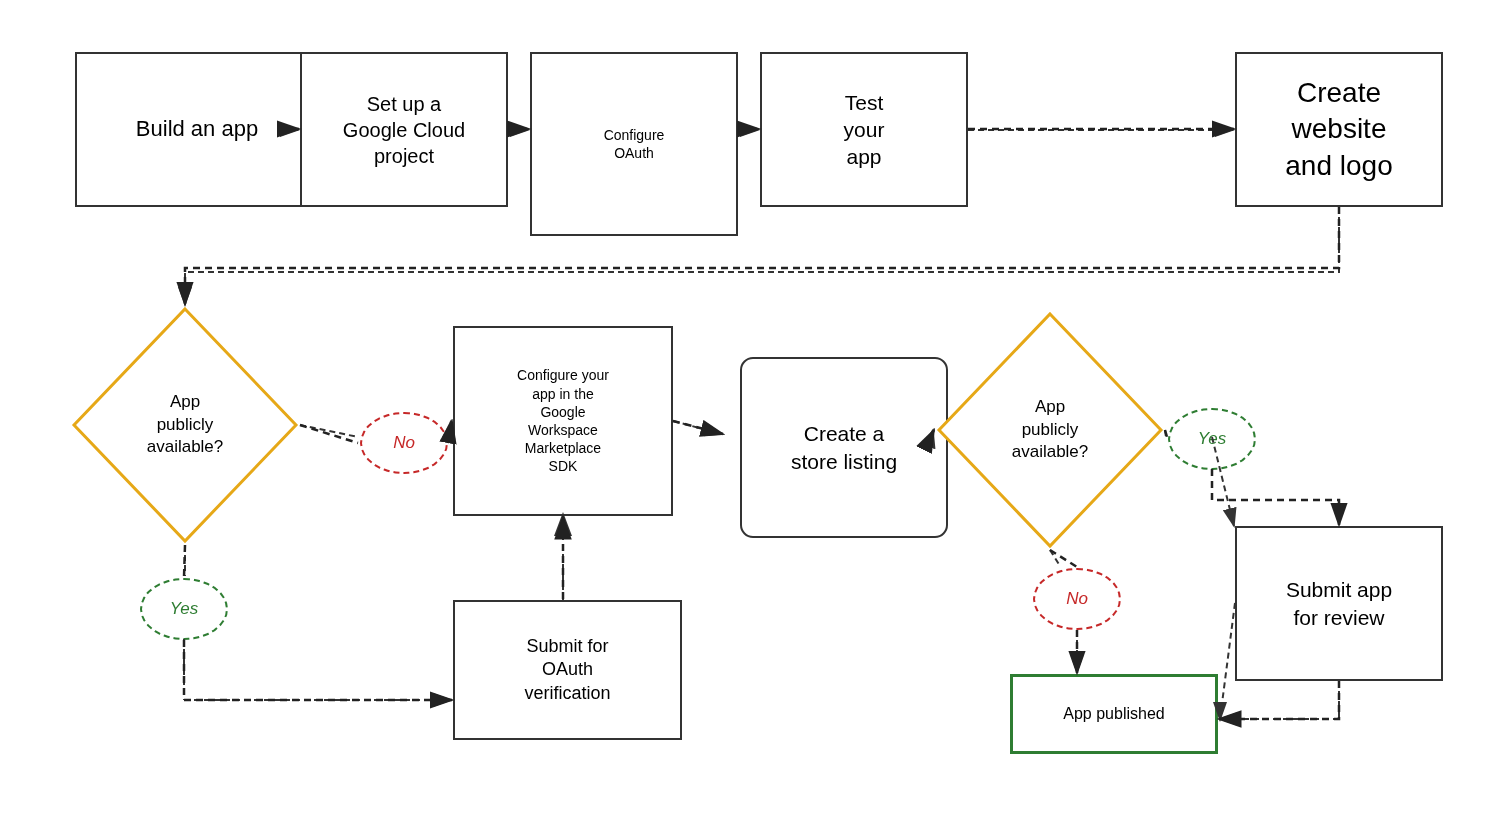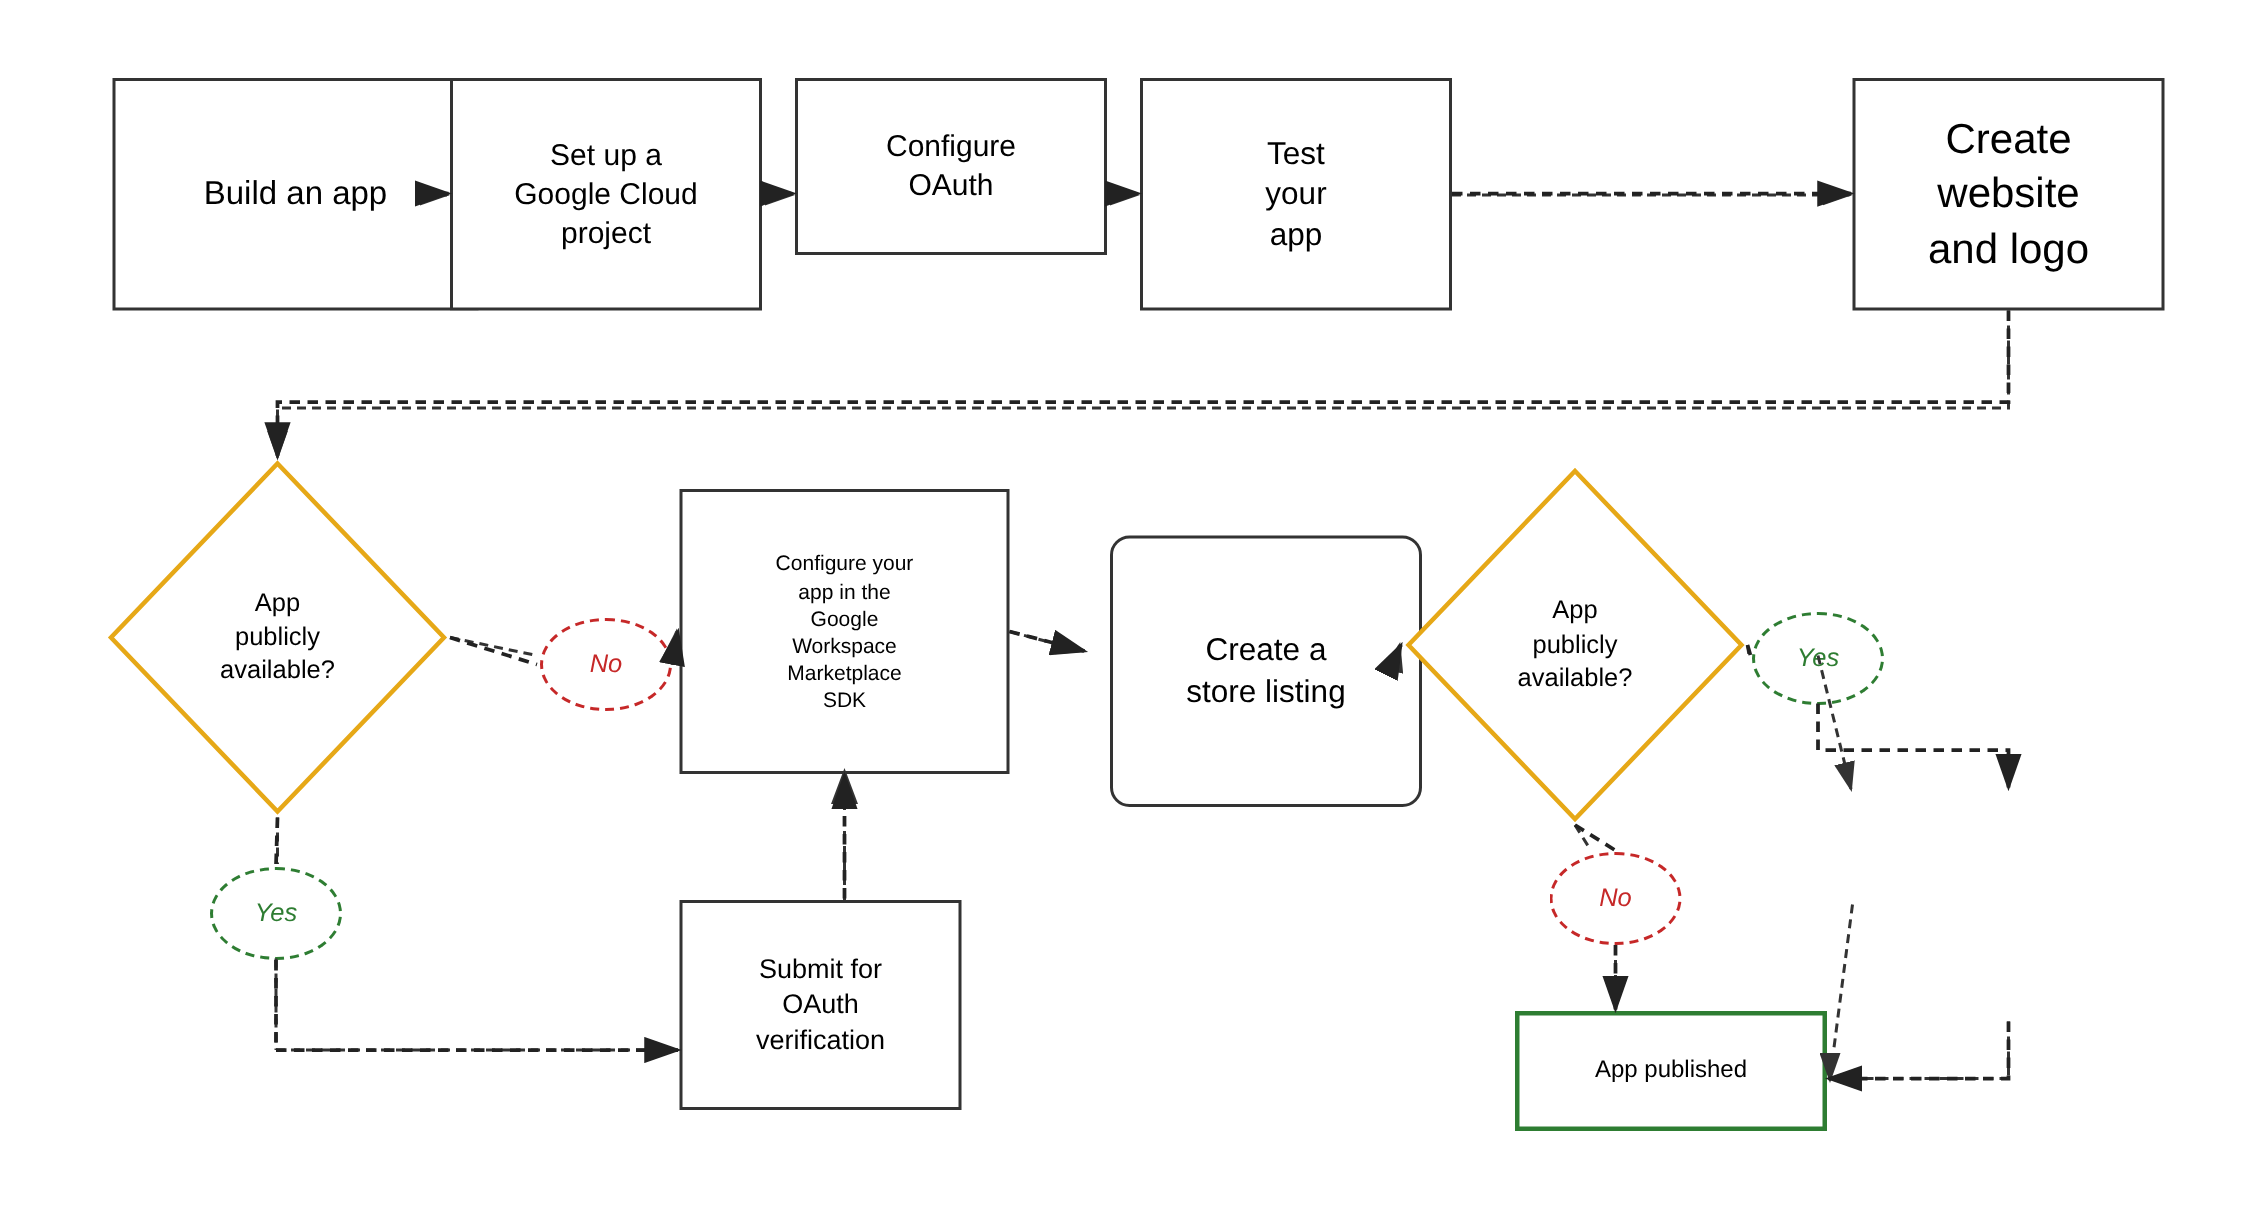--- a/index.html
+++ b/index.html
@@ -97,44 +97,47 @@
 
   <div class="box" style="left:75px; top:52px; width:244px; height:155px; font-size:22px;">
     <span>Build
 an app</span>
   </div>
 
   <div class="box" style="left:300px; top:52px; width:208px; height:155px; font-size:20px;">
     <span>Set up a<br>Google Cloud<br>project</span>
   </div>
 
-  <div class="box" style="left:530px; top:52px; width:208px; height:118px; font-size:20px;">
+  <div class="box" style="left:530px; top:52px; width:208px; height:184px; font-size:14px;">
     <span>Configure<br>OAuth</span>
   </div>
 
   <div class="box" style="left:760px; top:52px; width:208px; height:155px; font-size:21px;justify-content:center;">
     <span>Test<br>your<br>app</span>
   </div>
 
   <div class="box" style="left:1235px; top:52px; width:208px; height:155px; font-size:28px;">
     <span>Create<br>website<br>and logo</span>
   </div>
 
   <div class="box" style="left:453px; top:326px; width:220px; height:190px; font-size:14px;">
     <span>Configure your<br>app in the<br>Google<br>Workspace<br>Marketplace<br>SDK</span>
   </div>
 
   <div class="box" style="left:740px; top:357px; width:208px; height:181px; font-size:21px;border-radius:13px;">
     <span>Create a<br>store listing</span>
   </div>
 
-  <div class="box" style="left:453px; top:600px; width:188px; height:140px; font-size:18px;">
+  <div class="box" style="left:453px; top:600px; width:229px; height:140px; font-size:18px;">
     <span>Submit for<br>OAuth<br>verification</span>
   </div>
 
+  <div class="box" style="left:1235px; top:526px; width:208px; height:155px; font-size:21px;">
+    <span>Submit app<br>for review</span>
+  </div>
 
   <div class="box green-border" style="left:1010px; top:674px; width:208px; height:80px; font-size:16px;">
     <span>App published</span>
   </div>
 
   <div class="diamond-container" style="left:70px; top:305px; width:230px; height:240px;">
     <div class="diamond">
       <svg viewBox="0 0 230 240" preserveAspectRatio="none">
         <polygon points="115,4 226,120 115,236 4,120" fill="white" stroke="#e6a817" stroke-width="3"></polygon>
       </svg>

